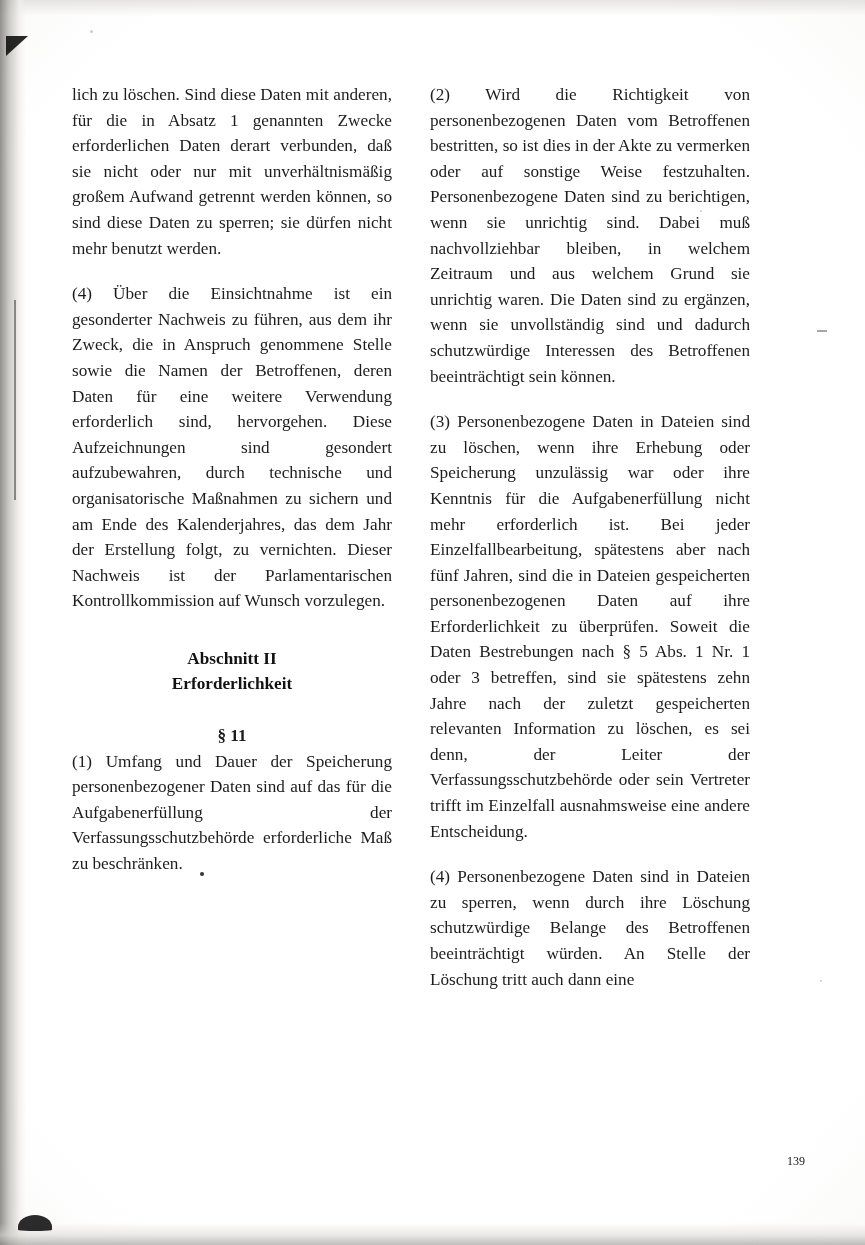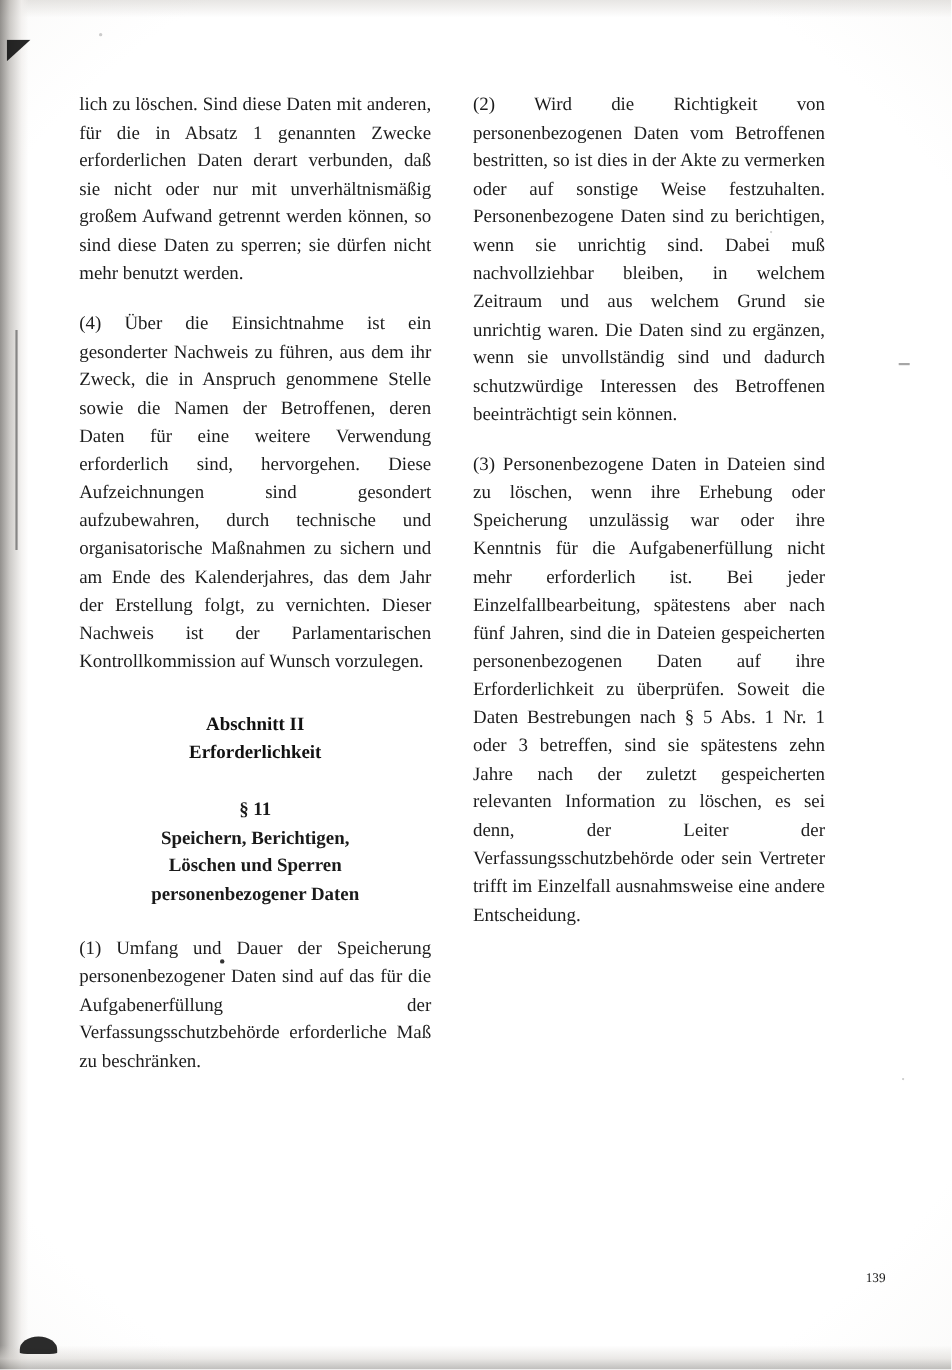--- a/index.html
+++ b/index.html
@@ -172,31 +172,27 @@
       <p>lich zu löschen. Sind diese Daten mit anderen, für die in Absatz 1 genannten Zwecke erforderlichen Daten derart verbunden, daß sie nicht oder nur mit unverhältnismäßig großem Aufwand getrennt werden können, so sind diese Daten zu sperren; sie dürfen nicht mehr benutzt werden.</p>
       <p>(4) Über die Einsichtnahme ist ein gesonderter Nachweis zu führen, aus dem ihr Zweck, die in Anspruch genommene Stelle sowie die Namen der Betroffenen, deren Daten für eine weitere Verwendung erforderlich sind, hervorgehen. Diese Aufzeichnungen sind gesondert aufzubewahren, durch technische und organisatorische Maßnahmen zu sichern und am Ende des Kalenderjahres, das dem Jahr der Erstellung folgt, zu vernichten. Dieser Nachweis ist der Parlamentarischen Kontrollkommission auf Wunsch vorzulegen.</p>
 
       <div class="heading-block">
         <div class="line">Abschnitt II</div>
         <div class="line">Erforderlichkeit</div>
       </div>
 
       <div class="section-mark">§ 11</div>
 
-      <div class="title-lines">
-        <div>Speichern, Berichtigen,</div>
-        <div>Löschen und Sperren</div>
-        <div>personenbezogener Daten</div>
-      </div>
 
       <p class="tight">(1) Umfang und Dauer der Speicherung personenbezogener Daten sind auf das für die Aufgabenerfüllung der Verfassungsschutzbehörde erforderliche Maß zu beschränken.</p>
     </div>
 
     <div class="col">
       <p>(2) Wird die Richtigkeit von personenbezogenen Daten vom Betroffenen bestritten, so ist dies in der Akte zu vermerken oder auf sonstige Weise festzuhalten. Personenbezogene Daten sind zu berichtigen, wenn sie unrichtig sind. Dabei muß nachvollziehbar bleiben, in welchem Zeitraum und aus welchem Grund sie unrichtig waren. Die Daten sind zu ergänzen, wenn sie unvollständig sind und dadurch schutzwürdige Interessen des Betroffenen beeinträchtigt sein können.</p>
       <p>(3) Personenbezogene Daten in Dateien sind zu löschen, wenn ihre Erhebung oder Speicherung unzulässig war oder ihre Kenntnis für die Aufgabenerfüllung nicht mehr erforderlich ist. Bei jeder Einzelfallbearbeitung, spätestens aber nach fünf Jahren, sind die in Dateien gespeicherten personenbezogenen Daten auf ihre Erforderlichkeit zu überprüfen. Soweit die Daten Bestrebungen nach § 5 Abs. 1 Nr. 1 oder 3 betreffen, sind sie spätestens zehn Jahre nach der zuletzt gespeicherten relevanten Information zu löschen, es sei denn, der Leiter der Verfassungsschutzbehörde oder sein Vertreter trifft im Einzelfall ausnahmsweise eine andere Entscheidung.</p>
+      <p class="tight">(4) Personenbezogene Daten sind in Dateien zu sperren, wenn durch ihre Löschung schutzwürdige Belange des Betroffenen beeinträchtigt würden. An Stelle der Löschung tritt auch dann eine</p>
     </div>
 
   </div>
 
   <div class="dot-artifact"></div>
   <div class="page-number">139</div>
 </div>
 
 </body></html>

